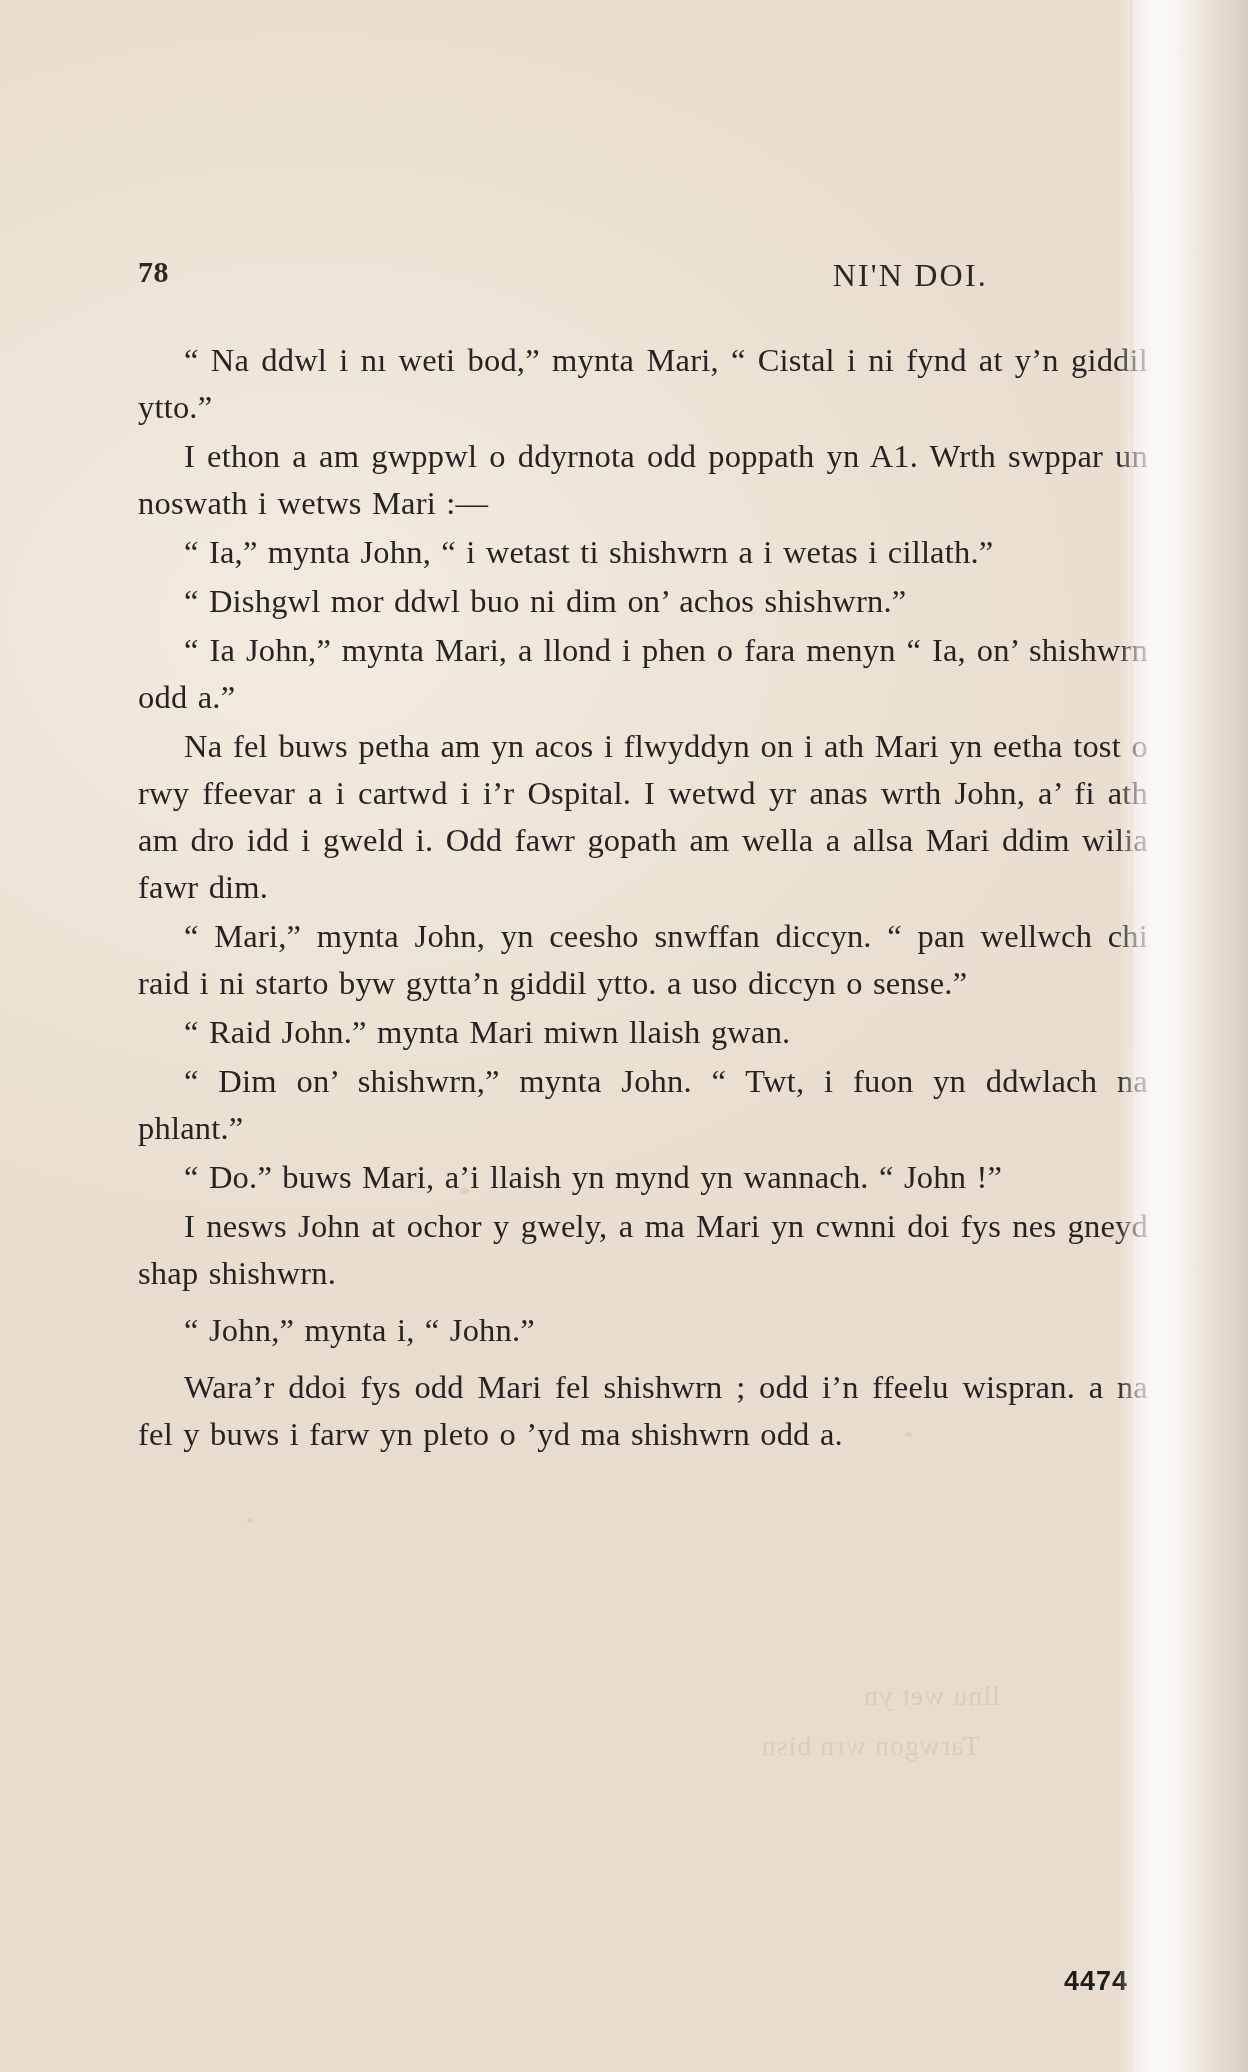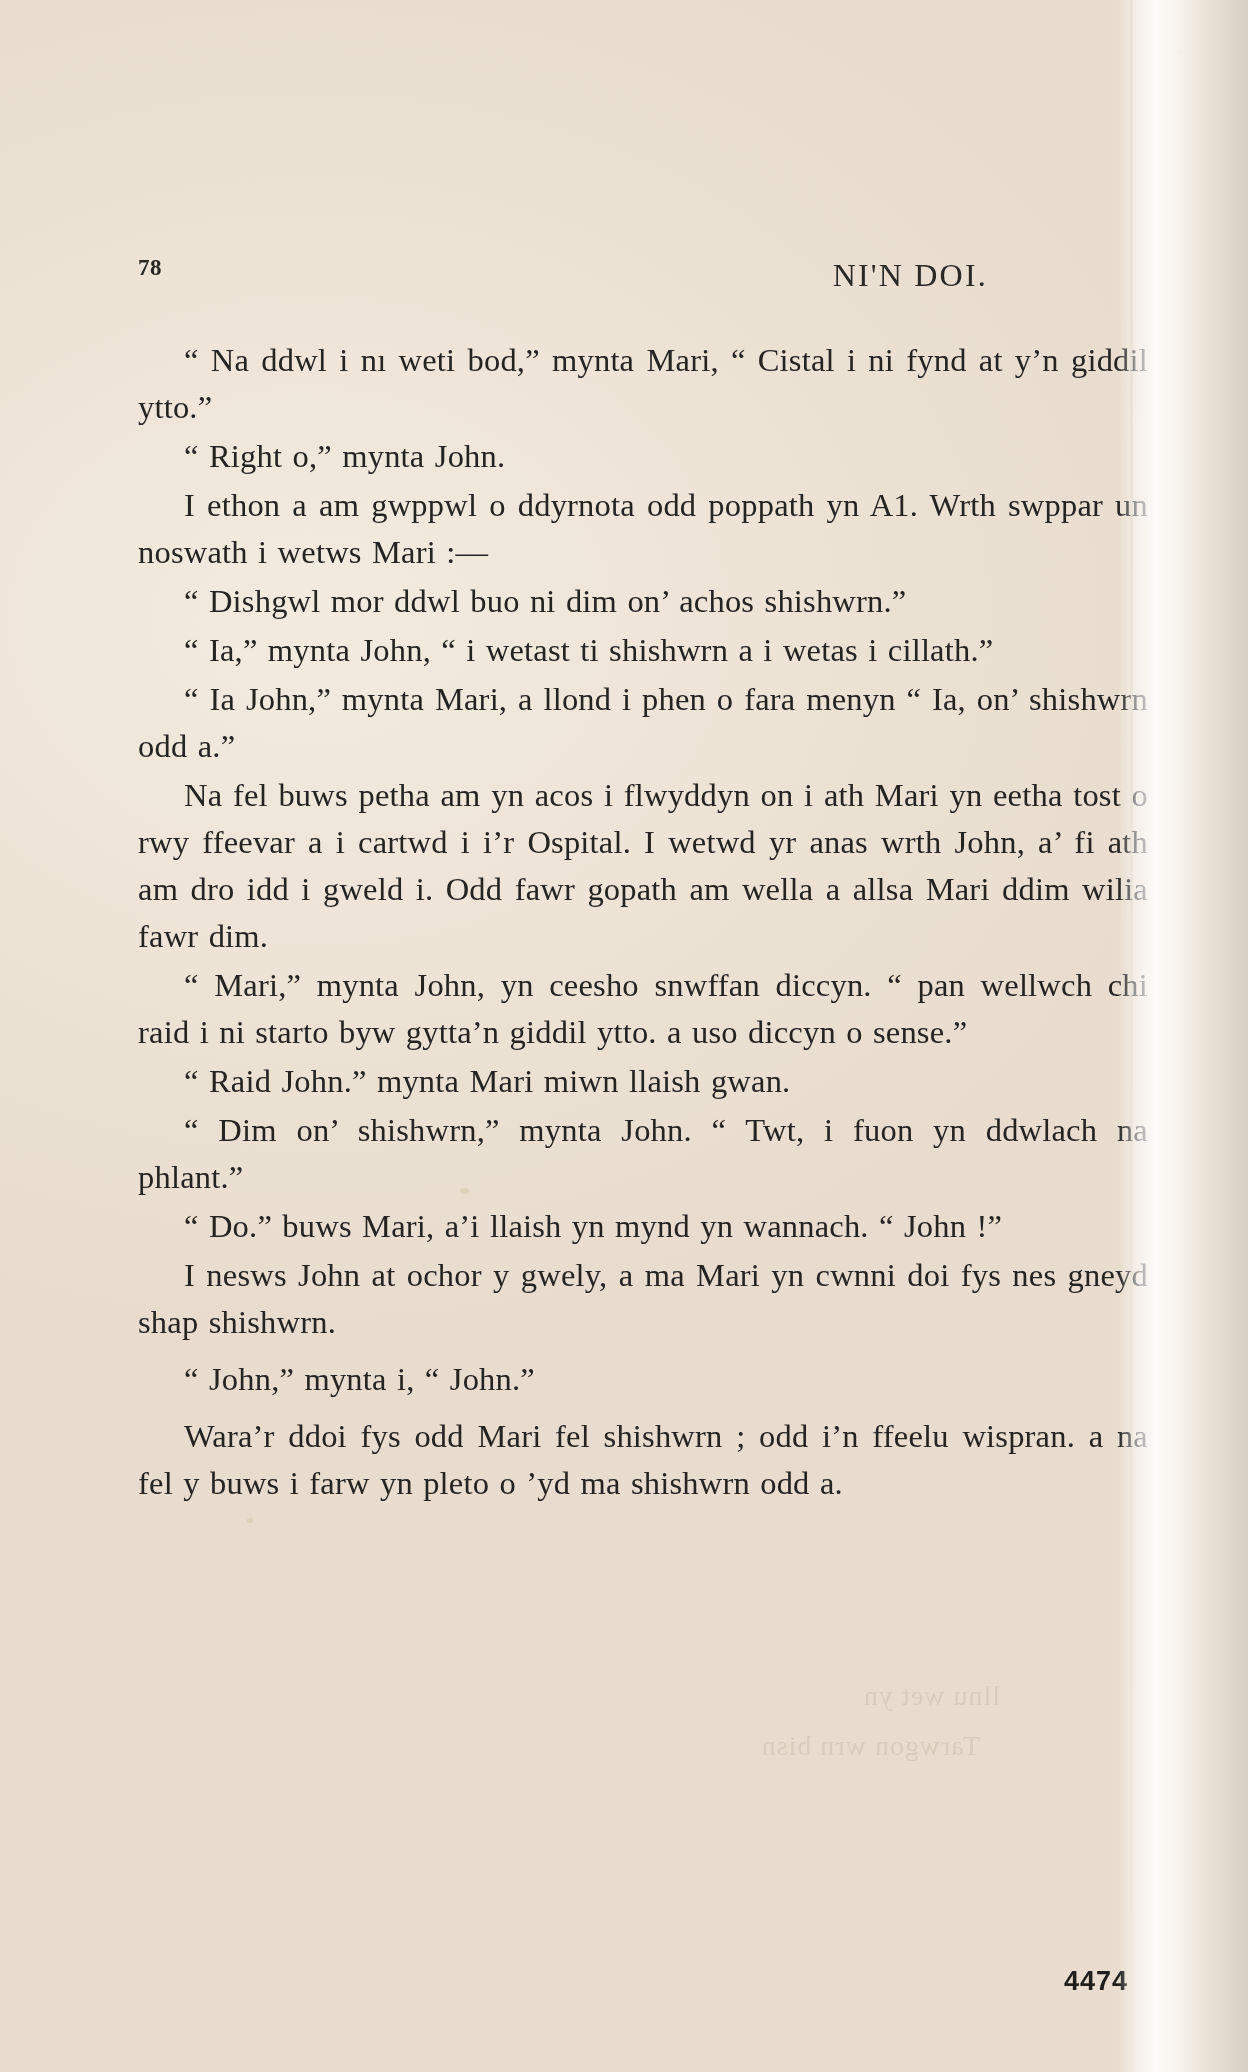--- a/index.html
+++ b/index.html
@@ -69,21 +69,21 @@
 
   .header-row {
     position: relative;
     height: 46px;
     margin-bottom: 36px;
   }
   #folio {
     position: absolute;
     left: 0;
     top: 0;
-    font-size: 23px;
+    font-size: 30px;
     font-weight: bold;
     letter-spacing: 0.5px;
     color: #2b2926;
     font-family: "Liberation Serif", serif;
   }
   #running-head {
     position: absolute;
     left: 0;
     right: 0;
     top: 2px;
@@ -146,24 +146,23 @@
   <div class="showthrough" style="left:620px; top:1730px; width:360px;">Tarwgon wrn bisn</div>
 
   <div id="text-block">
 
     <div class="header-row">
       <div id="folio">78</div>
       <div id="running-head">NI'N DOI.</div>
     </div>
 
     <p class="para">“ Na ddwl i nı weti bod,” mynta Mari, “ Cistal i ni fynd at y’n giddil ytto.”</p>
-    <p class="para">“ Right o,” mynta John.</p>
     <p class="para">I ethon a am gwppwl o ddyrnota odd poppath yn A1. Wrth swppar un noswath i wetws Mari :—</p>
+    <p class="para">“ Ia,” mynta John, “ i wetast ti shishwrn a i wetas i cillath.”</p>
     <p class="para">“ Dishgwl mor ddwl buo ni dim on’ achos shishwrn.”</p>
-    <p class="para">“ Ia,” mynta John, “ i wetast ti shishwrn a i wetas i cillath.”</p>
     <p class="para">“ Ia John,” mynta Mari, a llond i phen o fara menyn “ Ia, on’ shishwrn odd a.”</p>
     <p class="para">Na fel buws petha am yn acos i flwyddyn on i ath Mari yn eetha tost o rwy ffeevar a i cartwd i i’r Ospital. I wetwd yr anas wrth John, a’ fi ath am dro idd i gweld i. Odd fawr gopath am wella a allsa Mari ddim wilia fawr dim.</p>
     <p class="para">“ Mari,” mynta John, yn ceesho snwffan diccyn. “ pan wellwch chi raid i ni starto byw gytta’n giddil ytto. a uso diccyn o sense.”</p>
     <p class="para">“ Raid John.” mynta Mari miwn llaish gwan.</p>
     <p class="para">“ Dim on’ shishwrn,” mynta John. “ Twt, i fuon yn ddwlach na phlant.”</p>
     <p class="para">“ Do.” buws Mari, a’i llaish yn mynd yn wannach. “ John !”</p>
     <p class="para">I nesws John at ochor y gwely, a ma Mari yn cwnni doi fys nes gneyd shap shishwrn.</p>
     <p class="para spaced">“ John,” mynta i, “ John.”</p>
     <p class="para spaced">Wara’r ddoi fys odd Mari fel shishwrn ; odd i’n ffeelu wispran. a na fel y buws i farw yn pleto o ’yd ma shishwrn odd a.</p>
 

